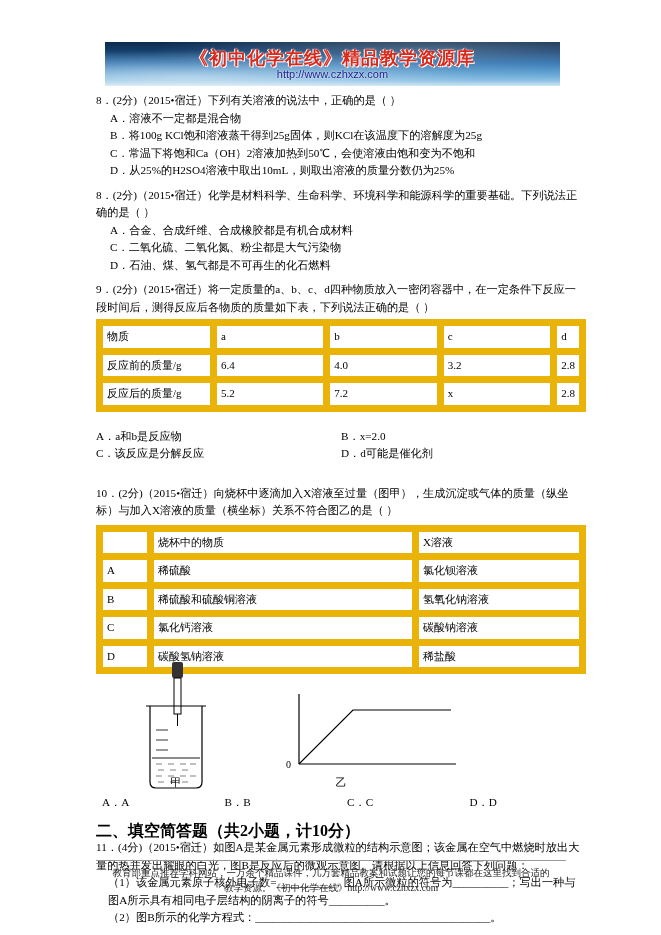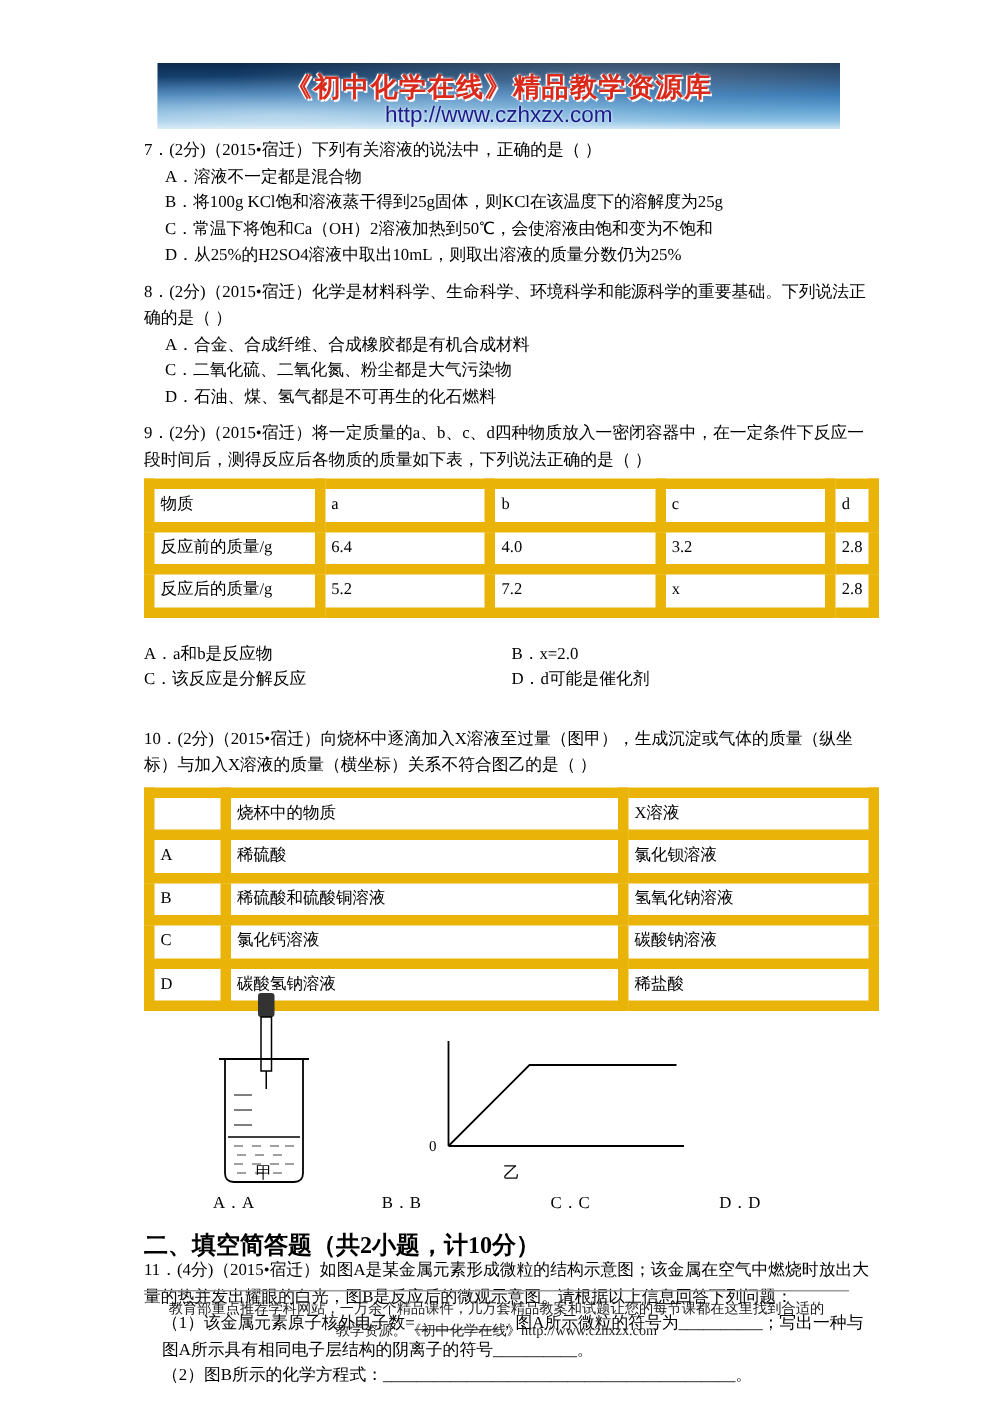--- a/index.html
+++ b/index.html
@@ -31,21 +31,21 @@
   .banner-title{
     position:absolute;left:0;top:4px;width:455px;text-align:center;
     font-family:"Liberation Serif", serif;
     font-weight:bold;font-size:18px;color:#d92a1c;
     text-shadow:0 0 2px #fff, 1px 1px 0 #fff, -1px 0 0 #fff;
     letter-spacing:1px;z-index:3;
   }
   .banner-url{
     position:absolute;left:0;top:26px;width:455px;text-align:center;
     font-family:"Liberation Sans", sans-serif;
-    font-size:15px;color:#1b1b8a;z-index:3;
+    font-size:11px;color:#1b1b8a;z-index:3;
     text-shadow:0 0 2px #fff;
   }
   
   .content{
     position:absolute;left:96px;top:92px;width:490px;
     font-size:11.2px;line-height:17.5px;
   }
   .q{margin:0 0 2px 0;}
   .q .stem{display:block;text-indent:0;}
   .opt{display:block;padding-left:14px;}
@@ -62,21 +62,21 @@
   }
   table.t.w4 td{width:25%;}
   table.t2 td:first-child{width:36px;}
   table.t2 td:nth-child(2){width:250px;}
   
   .figwrap{position:relative;height:100px;margin-top:8px;}
   .beaker{position:absolute;left:40px;top:18px;}
   .dropper{position:absolute;left:62px;top:-22px;}
   .graph{position:absolute;left:185px;top:4px;}
   .figlabel{font-size:11px;text-align:center;}
-  .answers{display:flex;margin-top:2px;margin-left:40px;}
+  .answers{display:flex;margin-top:2px;}
   .answers > span{width:25%;padding-left:6px;}
   .sect{font-weight:bold;font-size:16px;margin-top:10px;}
   
   .footer{
     position:absolute;left:96px;top:866px;width:470px;
     font-size:9.5px;line-height:15px;color:#1a1a1a;text-align:center;
     font-family:"Liberation Serif", serif;
   }
   .hr{
     position:absolute;left:96px;top:860px;width:470px;height:0;
@@ -89,21 +89,21 @@
 <div class="page">
 
   <div class="banner">
     <div class="banner-title">《初中化学在线》精品教学资源库</div>
     <div class="banner-url">http://www.czhxzx.com</div>
   </div>
 
   <div class="content">
 
     <div class="q">
-      <span class="stem">7．(2分)（2015•宿迁）下列有关溶液的说法中，正确的是（    ）</span>
+      <span class="stem">8．(2分)（2015•宿迁）下列有关溶液的说法中，正确的是（    ）</span>
       <span class="opt">A．溶液不一定都是混合物</span>
       <span class="opt">B．将100g KCl饱和溶液蒸干得到25g固体，则KCl在该温度下的溶解度为25g</span>
       <span class="opt">C．常温下将饱和Ca（OH）2溶液加热到50℃，会使溶液由饱和变为不饱和</span>
       <span class="opt">D．从25%的H2SO4溶液中取出10mL，则取出溶液的质量分数仍为25%</span>
     </div>
 
     <div class="q blk">
       <span class="stem">8．(2分)（2015•宿迁）化学是材料科学、生命科学、环境科学和能源科学的重要基础。下列说法正确的是（    ）</span>
       <span class="opt">A．合金、合成纤维、合成橡胶都是有机合成材料</span>
       <span class="opt">C．二氧化硫、二氧化氮、粉尘都是大气污染物</span>

